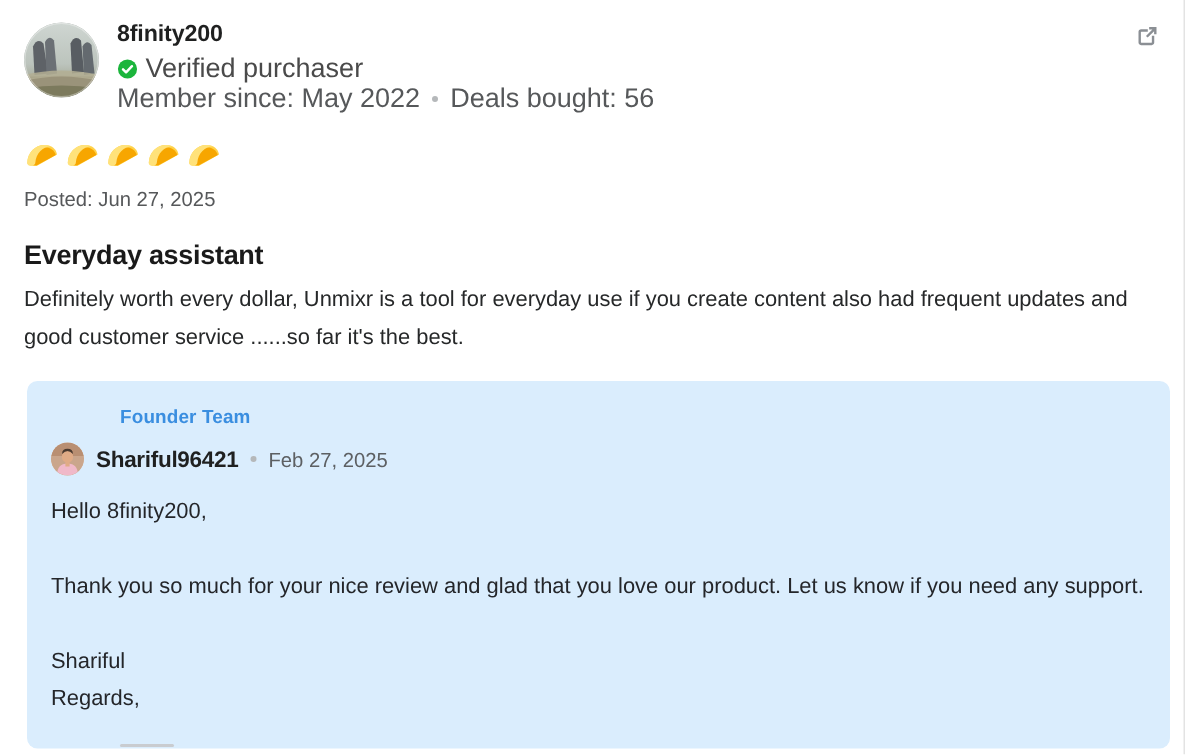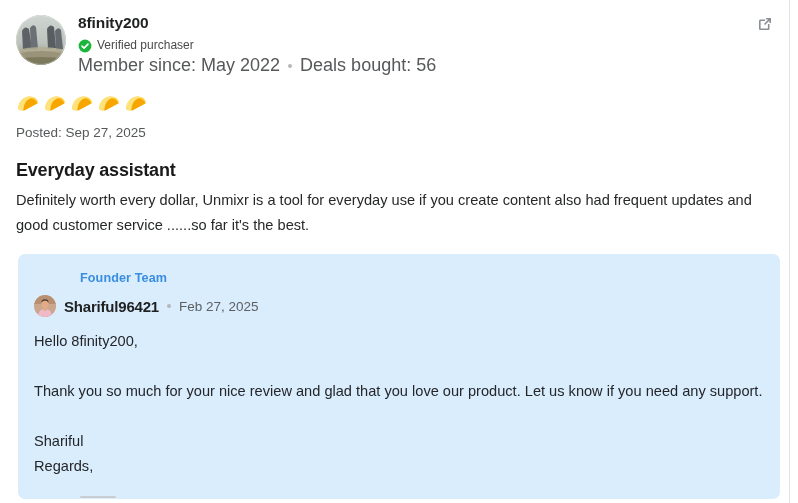--- a/index.html
+++ b/index.html
@@ -57,21 +57,21 @@
     line-height: 20px;
   }
   .verified-row {
     display: flex;
     align-items: center;
     gap: 5px;
     margin-top: 4px;
   }
   .verified-badge { width: 14px; height: 14px; display: block; }
   .verified-text {
-    font-size: 12px;
+    font-size: 18px;
     color: #4a4a4a;
     line-height: 17px;
   }
   .member-row {
     display: flex;
     align-items: center;
     gap: 8px;
     margin-top: 3px;
     font-size: 18px;
     color: #56585a;
@@ -278,21 +278,21 @@
         </svg>
       <svg class="taco" viewBox="0 0 24 24">
           <g>
             <path d="M2.2 16.6 C2.2 9.6 7.6 4.6 13.6 4.6 C18.4 4.6 21.6 7.4 22 11 L8.4 18.6 C5.0 18.6 2.2 18.0 2.2 16.6 Z" fill="#ffd24a"></path>
             <path d="M3.0 16.8 C3.0 10.6 7.8 6.2 13.4 6.2 C17.6 6.2 20.4 8.4 21.2 11.4 L8.6 18.2 C5.6 18.2 3.0 17.8 3.0 16.8 Z" fill="#f7a600"></path>
             <path d="M2.2 16.6 C2.2 9.6 7.6 4.6 13.6 4.6 C15.2 4.6 16.6 4.9 17.8 5.5 C12.4 5.9 8.0 10.4 7.6 16.2 C7.6 17.6 6.4 18.6 4.9 18.6 C3.3 18.6 2.2 17.8 2.2 16.6 Z" fill="#ffe27a"></path>
           </g>
         </svg>
     </div>
 
-    <div class="posted">Posted: Sep 27, 2025</div>
+    <div class="posted">Posted: Jun 27, 2025</div>
 
     <div class="review-title">Everyday assistant</div>
     <div class="review-body">Definitely worth every dollar, Unmixr is a tool for everyday use if you create content also had frequent updates and good customer service ......so far it's the best.</div>
 
     <div class="reply">
       <div class="founder-tag">Founder Team</div>
       <div class="reply-head">
         <div class="reply-avatar">
           <svg width="22" height="22" viewBox="0 0 22 22">
             <defs>

